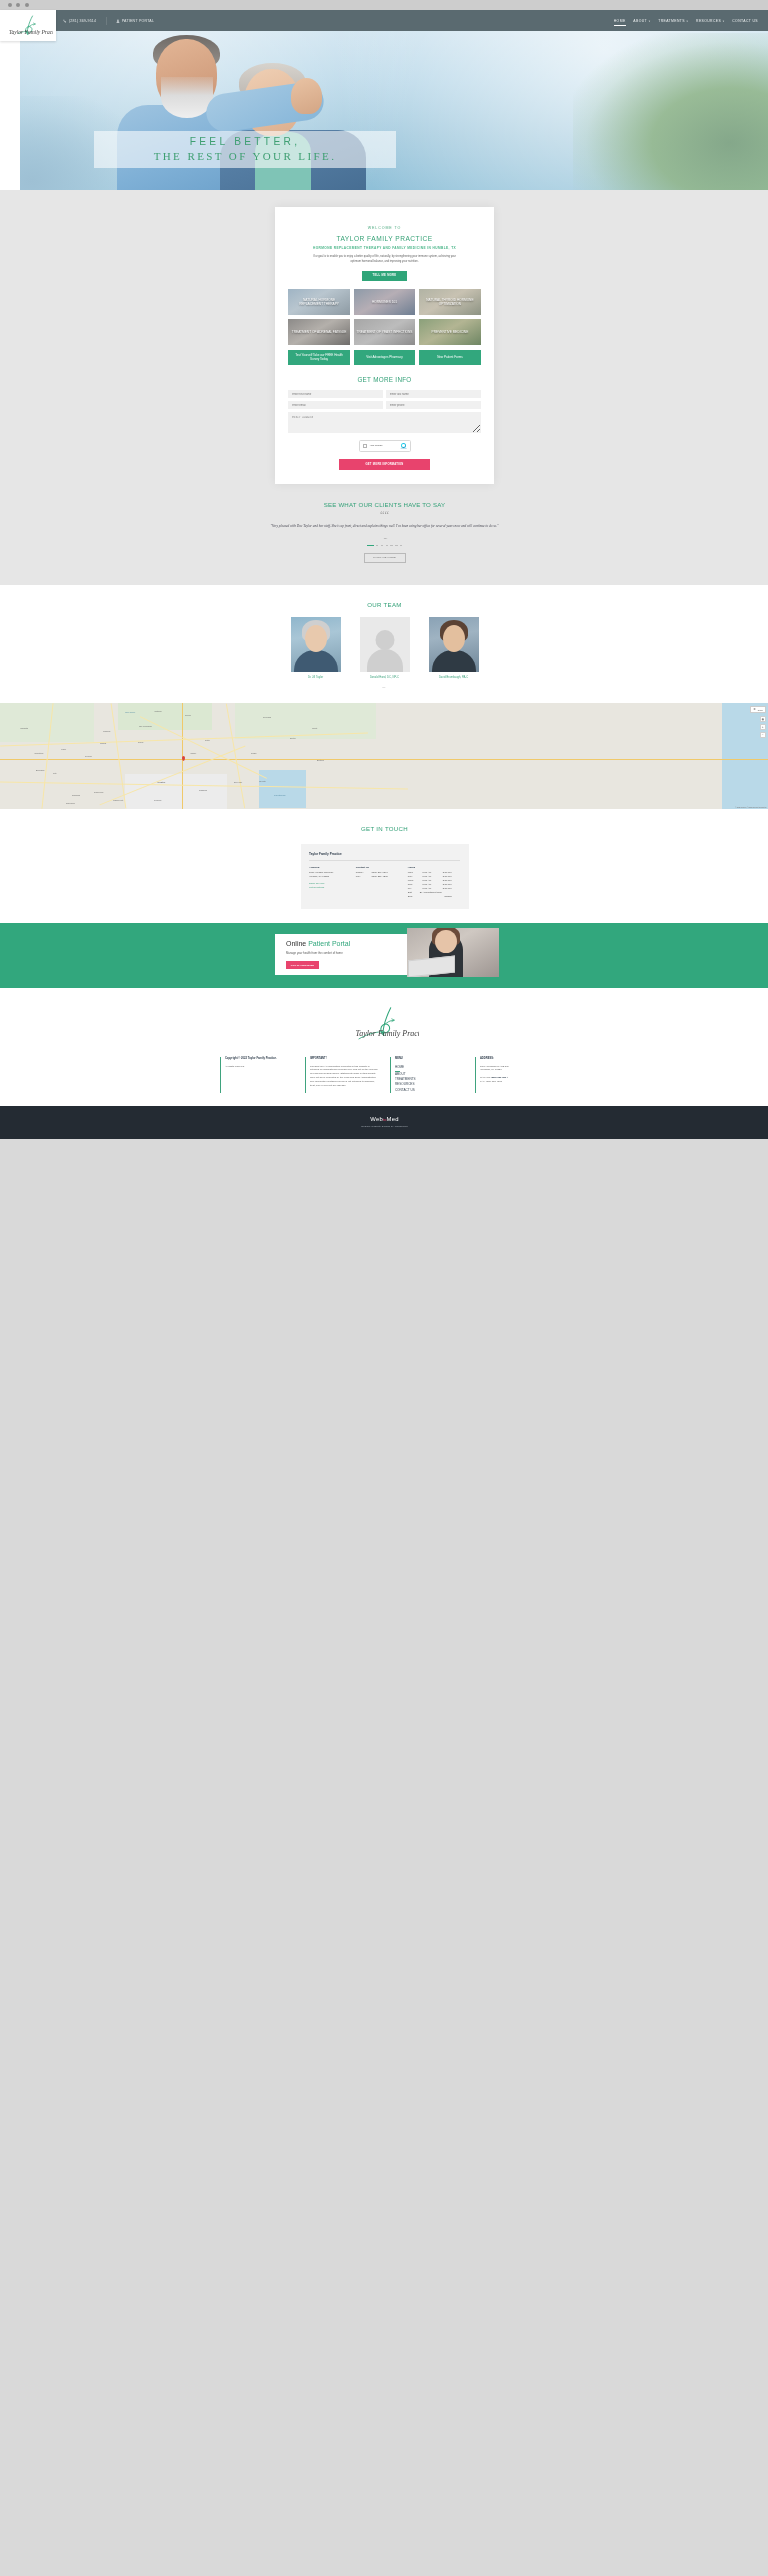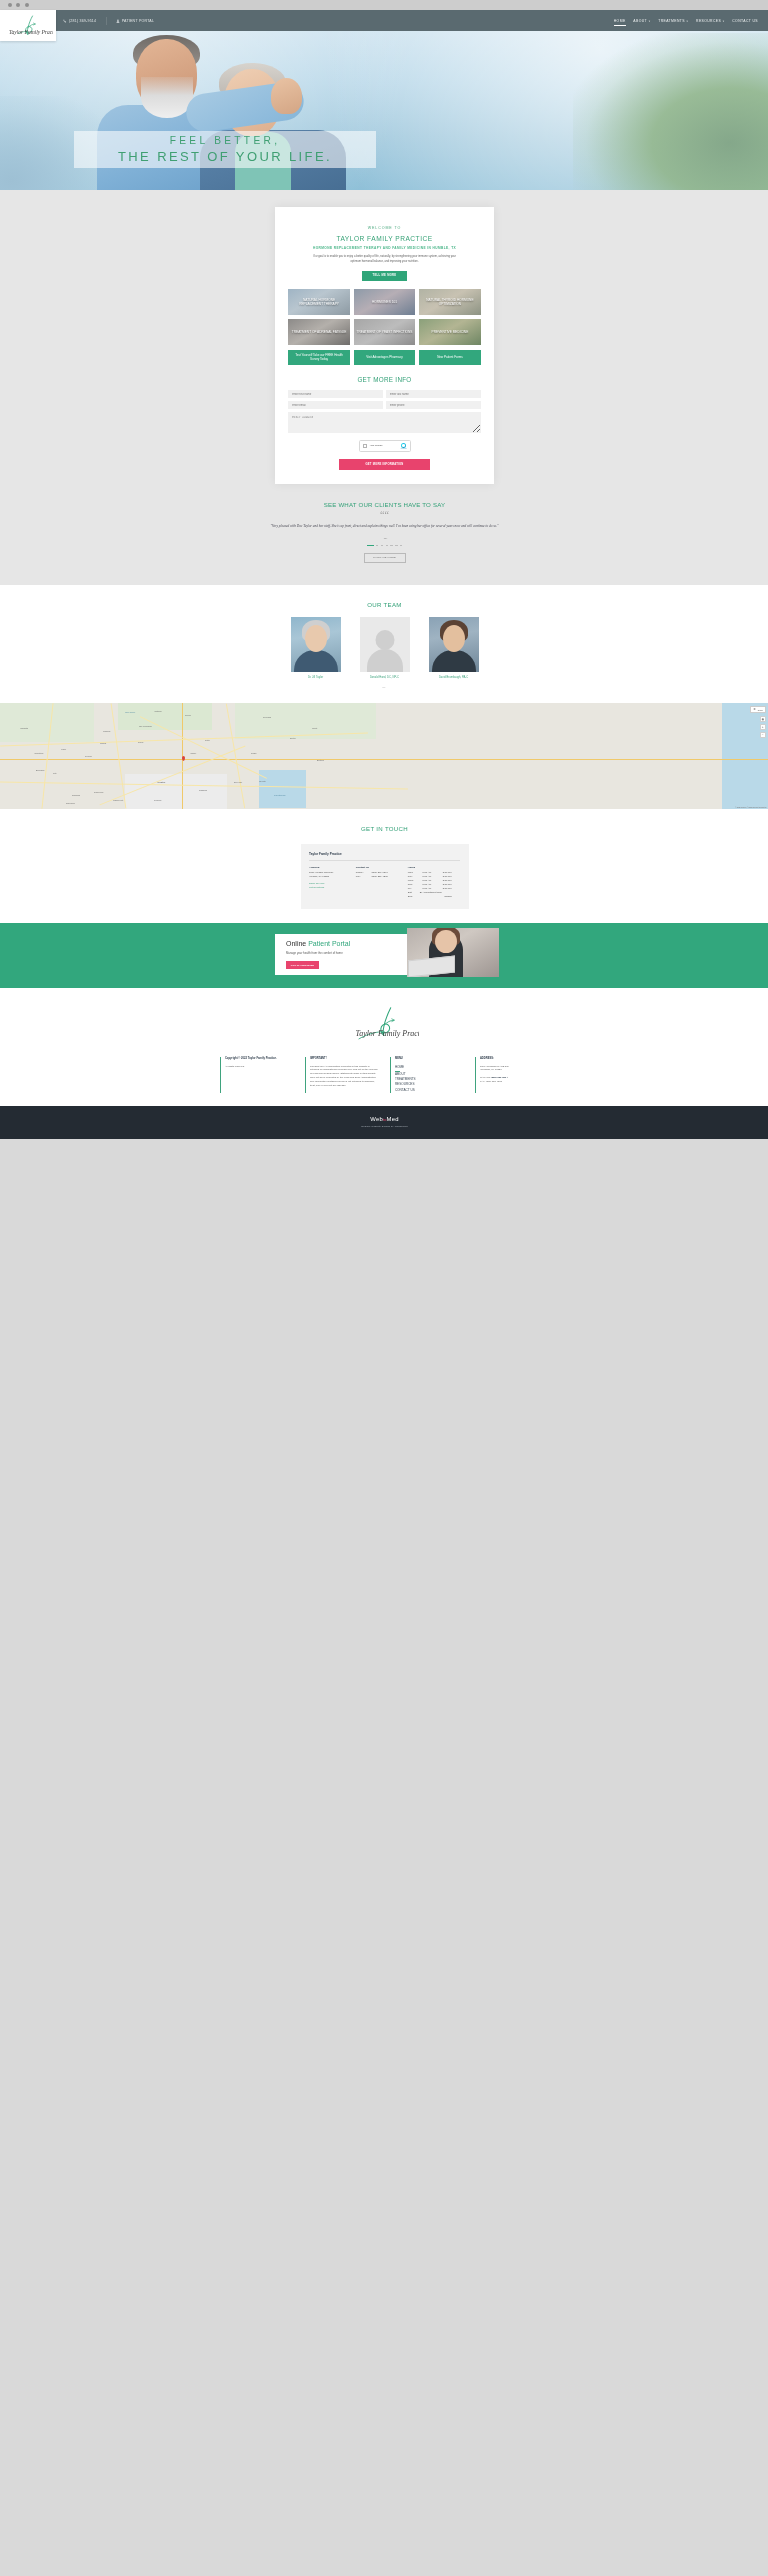--- a/index.html
+++ b/index.html
@@ -27,21 +27,21 @@
   .header-left { margin-left:63px; display:flex; align-items:center; gap:9.4px; font-size:3.6px; color:#e2e6e7; letter-spacing:0.2px;}
   .hl-item { display:flex; align-items:center; gap:2px; }
   .hl-sep { width:0.8px; height:7.8px; background:#6e7c81; }
   .header-nav { margin-left:auto; display:flex; align-items:center; gap:7.8px; padding-right:11px; font-size:3.4px; color:#eef1f2; letter-spacing:0.4px;}
   .nav-item { display:flex; align-items:center; gap:1.6px; position:relative; padding:2.4px 0;}
   .nav-item.active:after { content:""; position:absolute; bottom:-0.8px; left:0; right:0; height:1px; background:#fff;}
   .caret { font-size:2.7px; opacity:.85; }
 
   
   .hero { height: 180px; position:relative; overflow:hidden; margin-top:-21px; padding-top:21px;
-    background:linear-gradient(180deg,#cfe2ef 0%,#bcd9ea 32%,#a9cfe3 55%,#93c4db 100%); }
+    background:linear-gradient(180deg,#cfe2ef 0%,#bcd9ea 32%,#a9cfe3 55%,#93c4db 100%);margin-left:20px; }
   .hero-sky { position:absolute; inset:0; background:
       radial-gradient(circle at 78% 22%, rgba(255,255,255,.65), transparent 45%),
       radial-gradient(circle at 18% 12%, rgba(255,255,255,.5), transparent 42%),
       linear-gradient(180deg,#d4e7f2 0%,#b9d8e9 40%,#a3cade 70%,#8fc0d8 100%);}
   .hero-trees { position:absolute; right:0; bottom:0; width:196px; height:157px;
     background:radial-gradient(ellipse at 80% 70%, #7b9f7a 0%, #8fb487 35%, rgba(160,196,160,.25) 65%, transparent 78%);
     opacity:.85;}
   .hero-trees2 { position:absolute; left:0; bottom:0; width:118px; height:94px;
     background:radial-gradient(ellipse at 10% 90%, #9ec0d4 0%, rgba(180,210,225,.4) 60%, transparent 80%);}
   .couple { position:absolute; left:92px; bottom:0; width:282px; height:157px; }
@@ -51,21 +51,21 @@
   .c-man-body { position:absolute; left:4.7px; top:72px; width:157px; height:86px; border-radius:31px 31px 0 0; background:linear-gradient(160deg,#9fc4e0,#7fb0d6 55%,#6a9fc9);}
   .c-arm { position:absolute; left:94px; top:55px; width:118px; height:38px; border-radius:19px; transform:rotate(-8deg); background:linear-gradient(160deg,#a7cae3,#86b6d9);}
   .c-hand { position:absolute; left:179px; top:45px; width:31px; height:36px; border-radius:50% 50% 40% 40%; background:linear-gradient(160deg,#e9c3a4,#d3a584);}
   .c-wom-head { position:absolute; left:132px; top:36px; width:56px; height:67px; border-radius:48% 48% 45% 45%; background:linear-gradient(160deg,#efcfb4,#dcae8d);}
   .c-wom-hair { position:absolute; left:127px; top:30px; width:67px; height:39px; border-radius:50% 50% 40% 40%; background:linear-gradient(180deg,#d7d3cd,#b9b4ae);}
   .c-wom-body { position:absolute; left:108px; top:97px; width:146px; height:61px; border-radius:28px 28px 0 0; background:linear-gradient(160deg,#5d86ad,#476e93);}
   .c-wom-shirt { position:absolute; left:143px; top:99px; width:56px; height:60px; border-radius:20.4px 20.4px 0 0; background:#7fc4b6;}
   .hero-banner { position:absolute; left:74px; top:121px; width:302px; height:37px;
       background:rgba(255,255,255,.58); display:flex; flex-direction:column; align-items:center; justify-content:center; }
   .hero-l1 { font-size:10.2px; letter-spacing:3.3px; color:#3f9f72; font-weight:400; line-height:1.35;}
-  .hero-l2 { font-size:13px; letter-spacing:2.4px; color:#3f9f72; font-weight:400; line-height:1.35;}
+  .hero-l2 { font-size:11px; letter-spacing:2.4px; color:#3f9f72; font-weight:400; line-height:1.35;font-family:Liberation Serif, serif;}
 
   
   .gray-bg { background:#e6e6e6; }
   .card {
     width:219px; margin:0 auto; background:#fff; position:relative;
     padding:19px 13.3px 14px; box-shadow:0 0 9.4px rgba(0,0,0,.07);
   }
   .welcome-to { text-align:center; font-size:3.6px; letter-spacing:0.9px; color:#4aa87e; font-weight:400; }
   .practice-name { text-align:center; font-size:6.6px; letter-spacing:0.5px; color:#37a277; margin-top:4.7px; font-weight:400;}
   .practice-sub { text-align:center; font-size:3.2px; letter-spacing:0.4px; color:#49b588; margin-top:3.9px; font-weight:700;}

